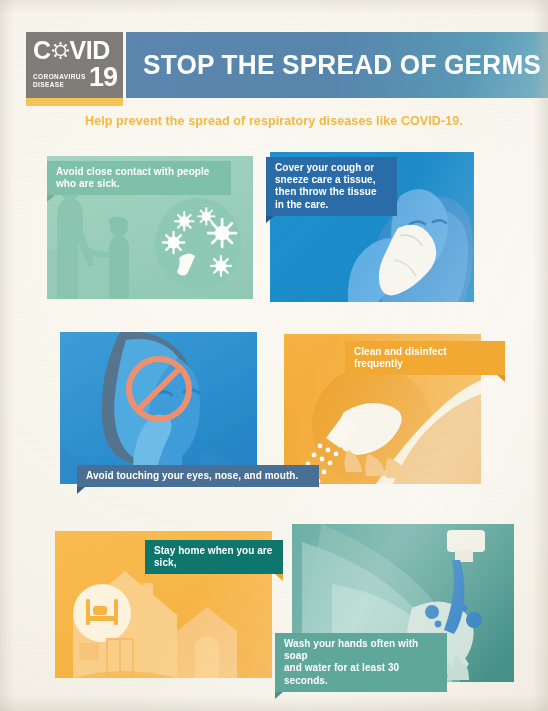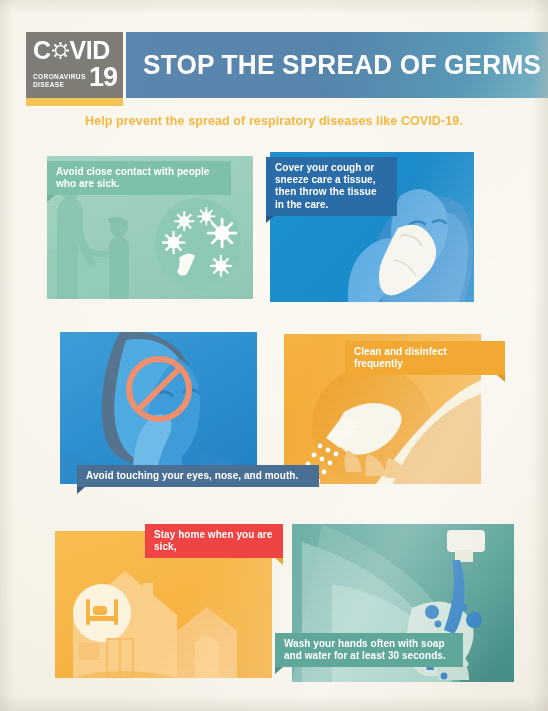--- a/index.html
+++ b/index.html
@@ -124,27 +124,27 @@
 
   
   #p4{left:284px;top:334px;width:197px;height:150px;background:#f5ab36;}
   #p4 .bg{position:absolute;inset:0;background:linear-gradient(160deg,#f7b342 0%,#f4a931 60%,#efa02a 100%);}
   #p4-cap{left:345px;top:341px;width:160px;background:#f1a934;}
   #p4-cap .tail{right:0;bottom:-7px;border-right:8px solid #e29726;border-bottom:7px solid transparent;}
 
   
   #p5{left:55px;top:531px;width:217px;height:147px;background:#f8b545;}
   #p5 .bg{position:absolute;inset:0;background:linear-gradient(160deg,#fbbd52 0%,#f8b545 55%,#f4ac37 100%);}
-  #p5-cap{left:145px;top:524px;width:138px;background:#ef4444;}
+  #p5-cap{left:145px;top:540px;width:138px;background:#0f766e;}
   #p5-cap .tail{right:0;bottom:-7px;border-right:8px solid #e9a63a;border-bottom:7px solid transparent;}
 
   
   #p6{left:292px;top:524px;width:222px;height:158px;background:#4f9c92;}
   #p6 .bg{position:absolute;inset:0;background:linear-gradient(160deg,#5aa79c 0%,#4f9c92 55%,#468f87 100%);}
-  #p6-cap{left:275px;top:633px;width:188px;background:#5fa79b;}
+  #p6-cap{left:275px;top:633px;width:172px;background:#5fa79b;}
   #p6-cap .tail{left:0;bottom:-7px;border-left:8px solid #4d9288;border-bottom:7px solid transparent;}
 
   .grain{
     position:absolute;inset:0;pointer-events:none;
     background-image:repeating-linear-gradient(0deg, rgba(0,0,0,.012) 0 1px, rgba(255,255,255,.012) 1px 2px);
     mix-blend-mode:multiply;
   }
 </style>
 </head>
 <body>

